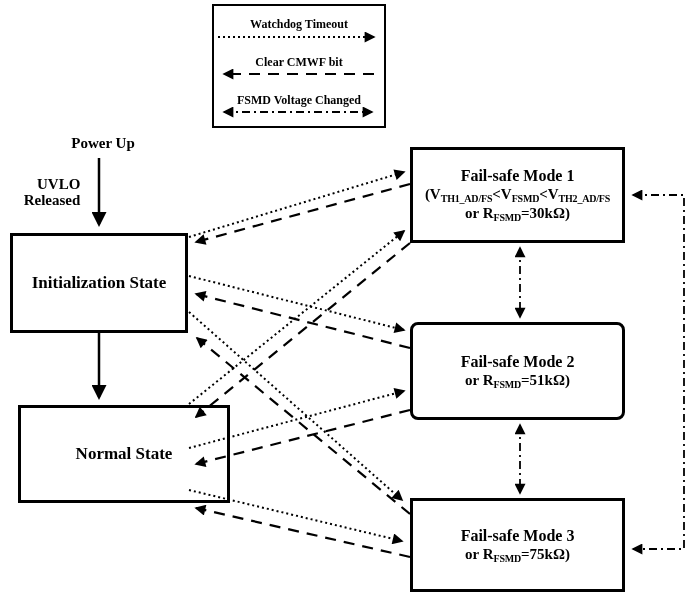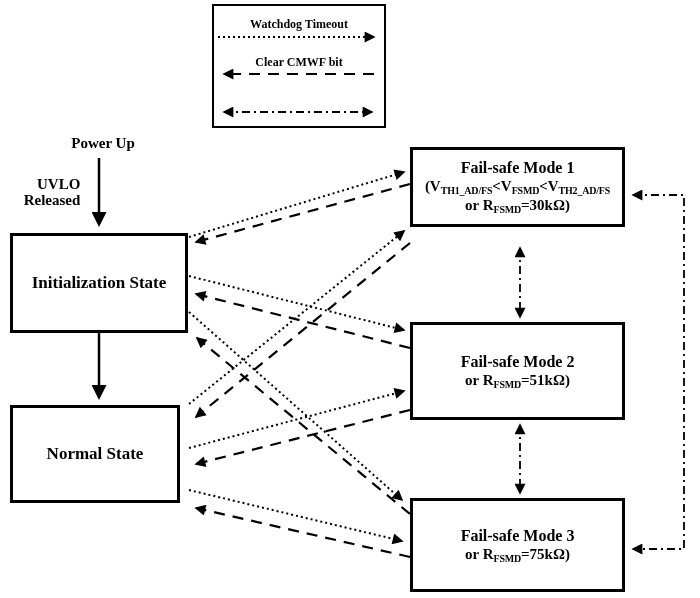--- a/index.html
+++ b/index.html
@@ -64,42 +64,43 @@
     <line x1="410" y1="557" x2="196" y2="508" stroke="#000" stroke-width="2.2" stroke-dasharray="11 8" marker-end="url(#arr)"></line>
 
     <line x1="520" y1="248" x2="520" y2="317" stroke="#000" stroke-width="1.8" stroke-dasharray="8 4 2 4" marker-start="url(#arr)" marker-end="url(#arr)"></line>
     <line x1="520" y1="425" x2="520" y2="493" stroke="#000" stroke-width="1.8" stroke-dasharray="8 4 2 4" marker-start="url(#arr)" marker-end="url(#arr)"></line>
     <path d="M633,195 H684 V549 H633" fill="none" stroke="#000" stroke-width="1.8" stroke-dasharray="8 4 2 4" marker-start="url(#arr)" marker-end="url(#arr)"></path>
   </svg>
 
   <div class="legend-box">
     <div class="legend-label" style="top:11px;">Watchdog Timeout</div>
     <div class="legend-label" style="top:49px;">Clear CMWF bit</div>
+    <div class="legend-label" style="top:87px;">FSMD Voltage Changed</div>
   </div>
 
   <div class="lbl" style="left:103px;top:136px;transform:translateX(-50%);">Power Up</div>
   <div class="lbl" style="left:52px;top:177px;transform:translateX(-50%);">
     <div>UVLO</div>
     <div>Released</div>
   </div>
 
   <div class="box" style="left:10px;top:233px;width:178px;height:100px;">
     <span class="state-title">Initialization State</span>
   </div>
-  <div class="box" style="left:10px;top:405px;width:170px;height:98px;">
+  <div class="box" style="left:18px;top:405px;width:212px;height:98px;">
     <span class="state-title">Normal State</span>
   </div>
 
-  <div class="box mode-box" style="left:410px;top:147px;width:215px;height:80px;align-items:center;">
+  <div class="box mode-box" style="left:410px;top:147px;width:215px;height:96px;align-items:center;">
     <div class="mode-title">Fail-safe Mode 1</div>
     <div class="mode-line"><span>(V</span><sub>TH1_AD/FS</sub><span>&lt;V</span><sub>FSMD</sub><span>&lt;V</span><sub>TH2_AD/FS</sub></div>
     <div class="mode-line"><span>or R</span><sub>FSMD</sub><span>=30kΩ)</span></div>
   </div>
 
-  <div class="box mode-box" style="left:410px;top:322px;width:215px;height:98px;">
+  <div class="box mode-box" style="left:410px;top:322px;width:215px;height:98px;border-radius:8px;">
     <div class="mode-title">Fail-safe Mode 2</div>
     <div class="mode-line"><span>or R</span><sub>FSMD</sub><span>=51kΩ)</span></div>
   </div>
 
   <div class="box mode-box" style="left:410px;top:498px;width:215px;height:94px;">
     <div class="mode-title">Fail-safe Mode 3</div>
     <div class="mode-line"><span>or R</span><sub>FSMD</sub><span>=75kΩ)</span></div>
   </div>
 
 </div>

